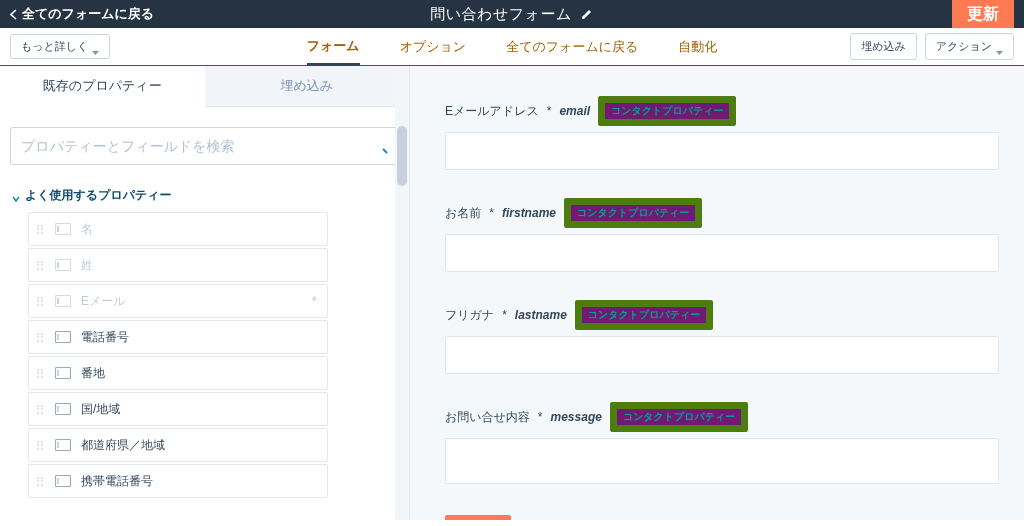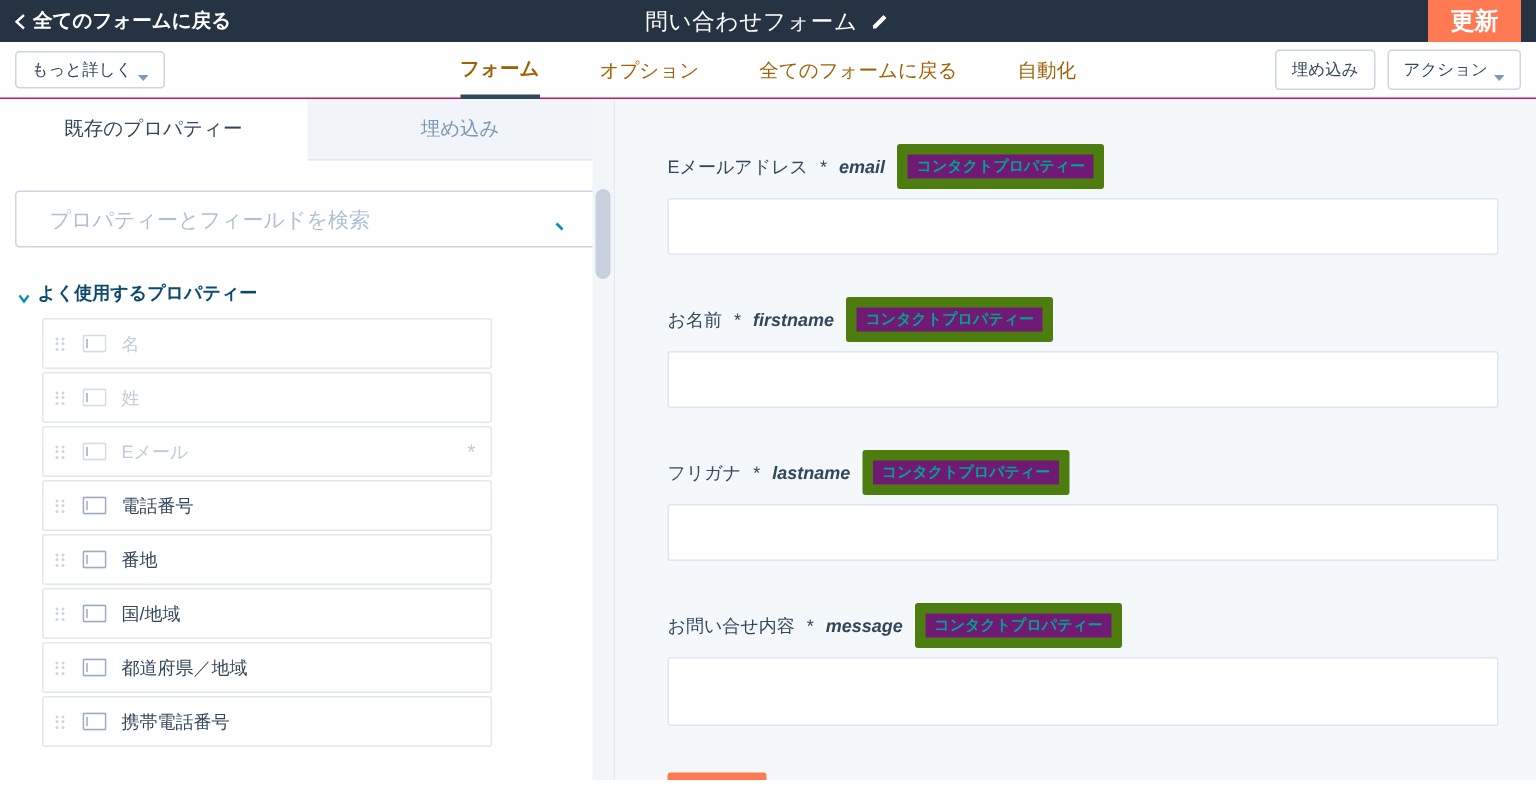--- a/index.html
+++ b/index.html
@@ -162,21 +162,21 @@
   .side-tab.inactive { background:#f1f4f8; color:#7c98b6;}
   .side-tab.active { background:#fff; border-bottom:1px solid transparent; }
   .search-wrap {
     padding: 20px 10px 12px;
   }
   .search-box {
     display:flex;
     align-items:center;
     border:1px solid #cbd6e2;
     border-radius:3px;
-    padding:0 22px;
+    padding:0 10px;
     height:38px;
     background:#fff;
   }
   .search-input {
     flex:1;
     border:none;
     outline:none;
     font-size:14px;
     color:#33475b;
     background:transparent;

